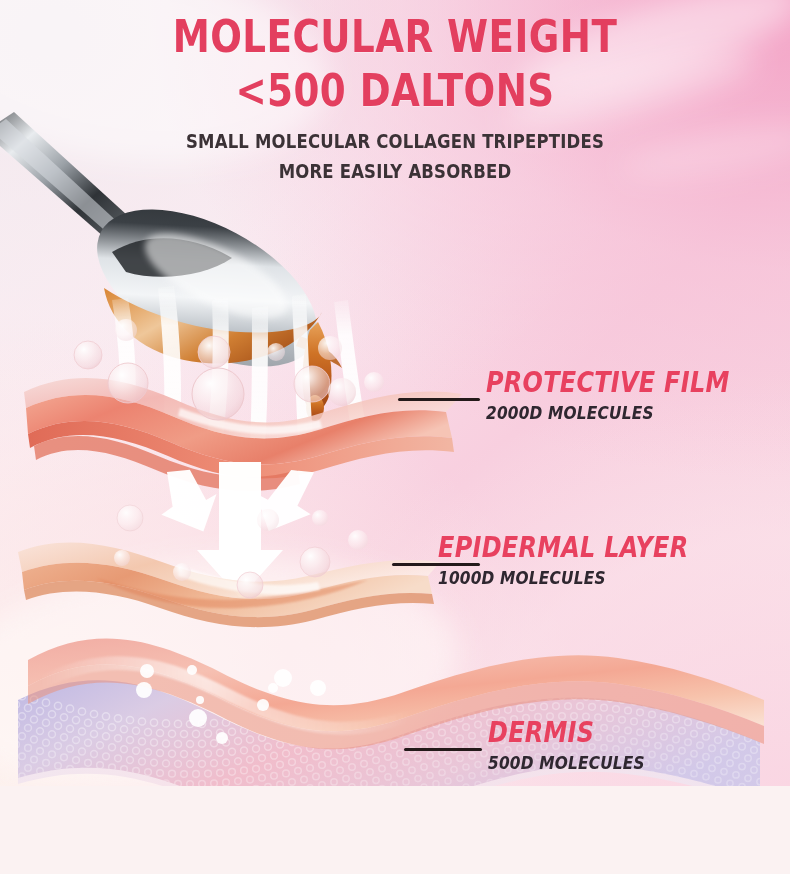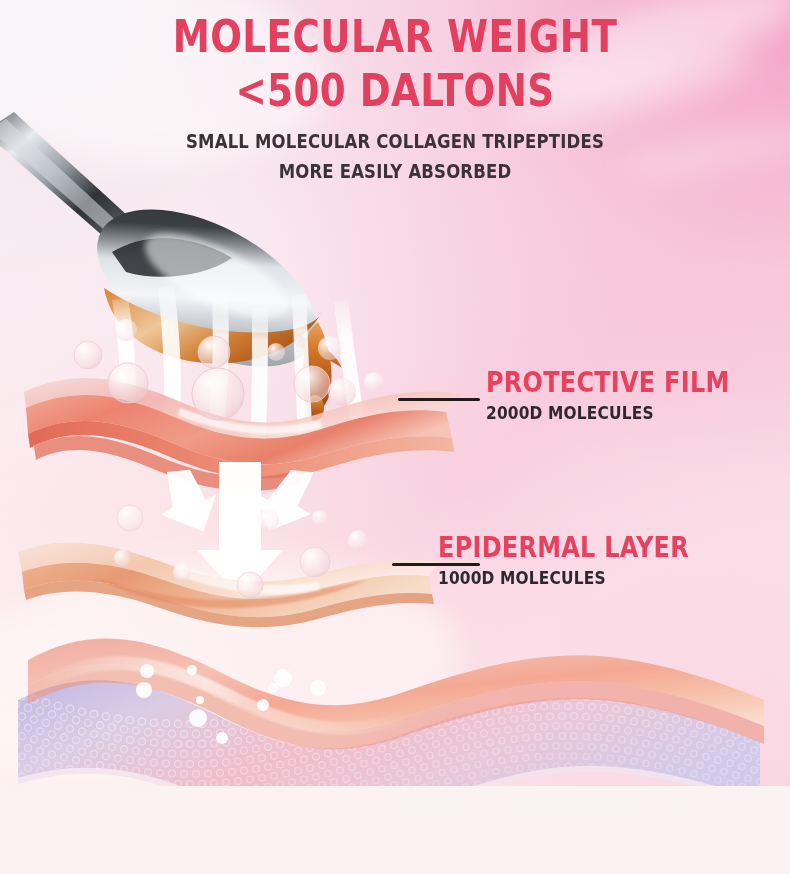--- a/index.html
+++ b/index.html
@@ -38,21 +38,21 @@
   .title-l2{font-size:45px;margin-top:9px;}
   .sub-l1,.sub-l2{
     display:block;color:#3b3236;font-weight:bold;font-size:19.5px;
     font-family:"DejaVu Sans Condensed","Liberation Sans Narrow","Liberation Sans",sans-serif;
     letter-spacing:.2px;transform:scaleX(.94);transform-origin:center;
   }
   .sub-l1{margin-top:17px;}
   .sub-l2{margin-top:7px;}
 
   
-  .callout{position:absolute;z-index:45;}
+  .callout{position:absolute;z-index:45;font-style:italic;}
   .co-line{height:3px;background:#241a1a;border-radius:2px;}
   .co-title{
     color:#e8415f;font-weight:bold;font-size:28px;line-height:1.05;
     font-family:"DejaVu Sans Condensed","Liberation Sans Narrow","Liberation Sans",sans-serif;
     letter-spacing:.3px;transform:scaleX(.95);transform-origin:left center;white-space:nowrap;
   }
   .co-sub{
     color:#2f2730;font-weight:bold;font-size:18px;margin-top:5px;
     font-family:"DejaVu Sans Condensed","Liberation Sans Narrow","Liberation Sans",sans-serif;
     letter-spacing:.2px;transform:scaleX(.95);transform-origin:left center;white-space:nowrap;
@@ -1241,14 +1241,21 @@
   </div>
 
   <div class="callout" id="co2">
     <div class="co-line"></div>
     <div class="co-txt">
       <div class="co-title">EPIDERMAL LAYER</div>
       <div class="co-sub">1000D MOLECULES</div>
     </div>
   </div>
 
+  <div class="callout" id="co3">
+    <div class="co-line"></div>
+    <div class="co-txt">
+      <div class="co-title">DERMIS</div>
+      <div class="co-sub">500D MOLECULES</div>
+    </div>
+  </div>
 
 </div>
 
 </body></html>

